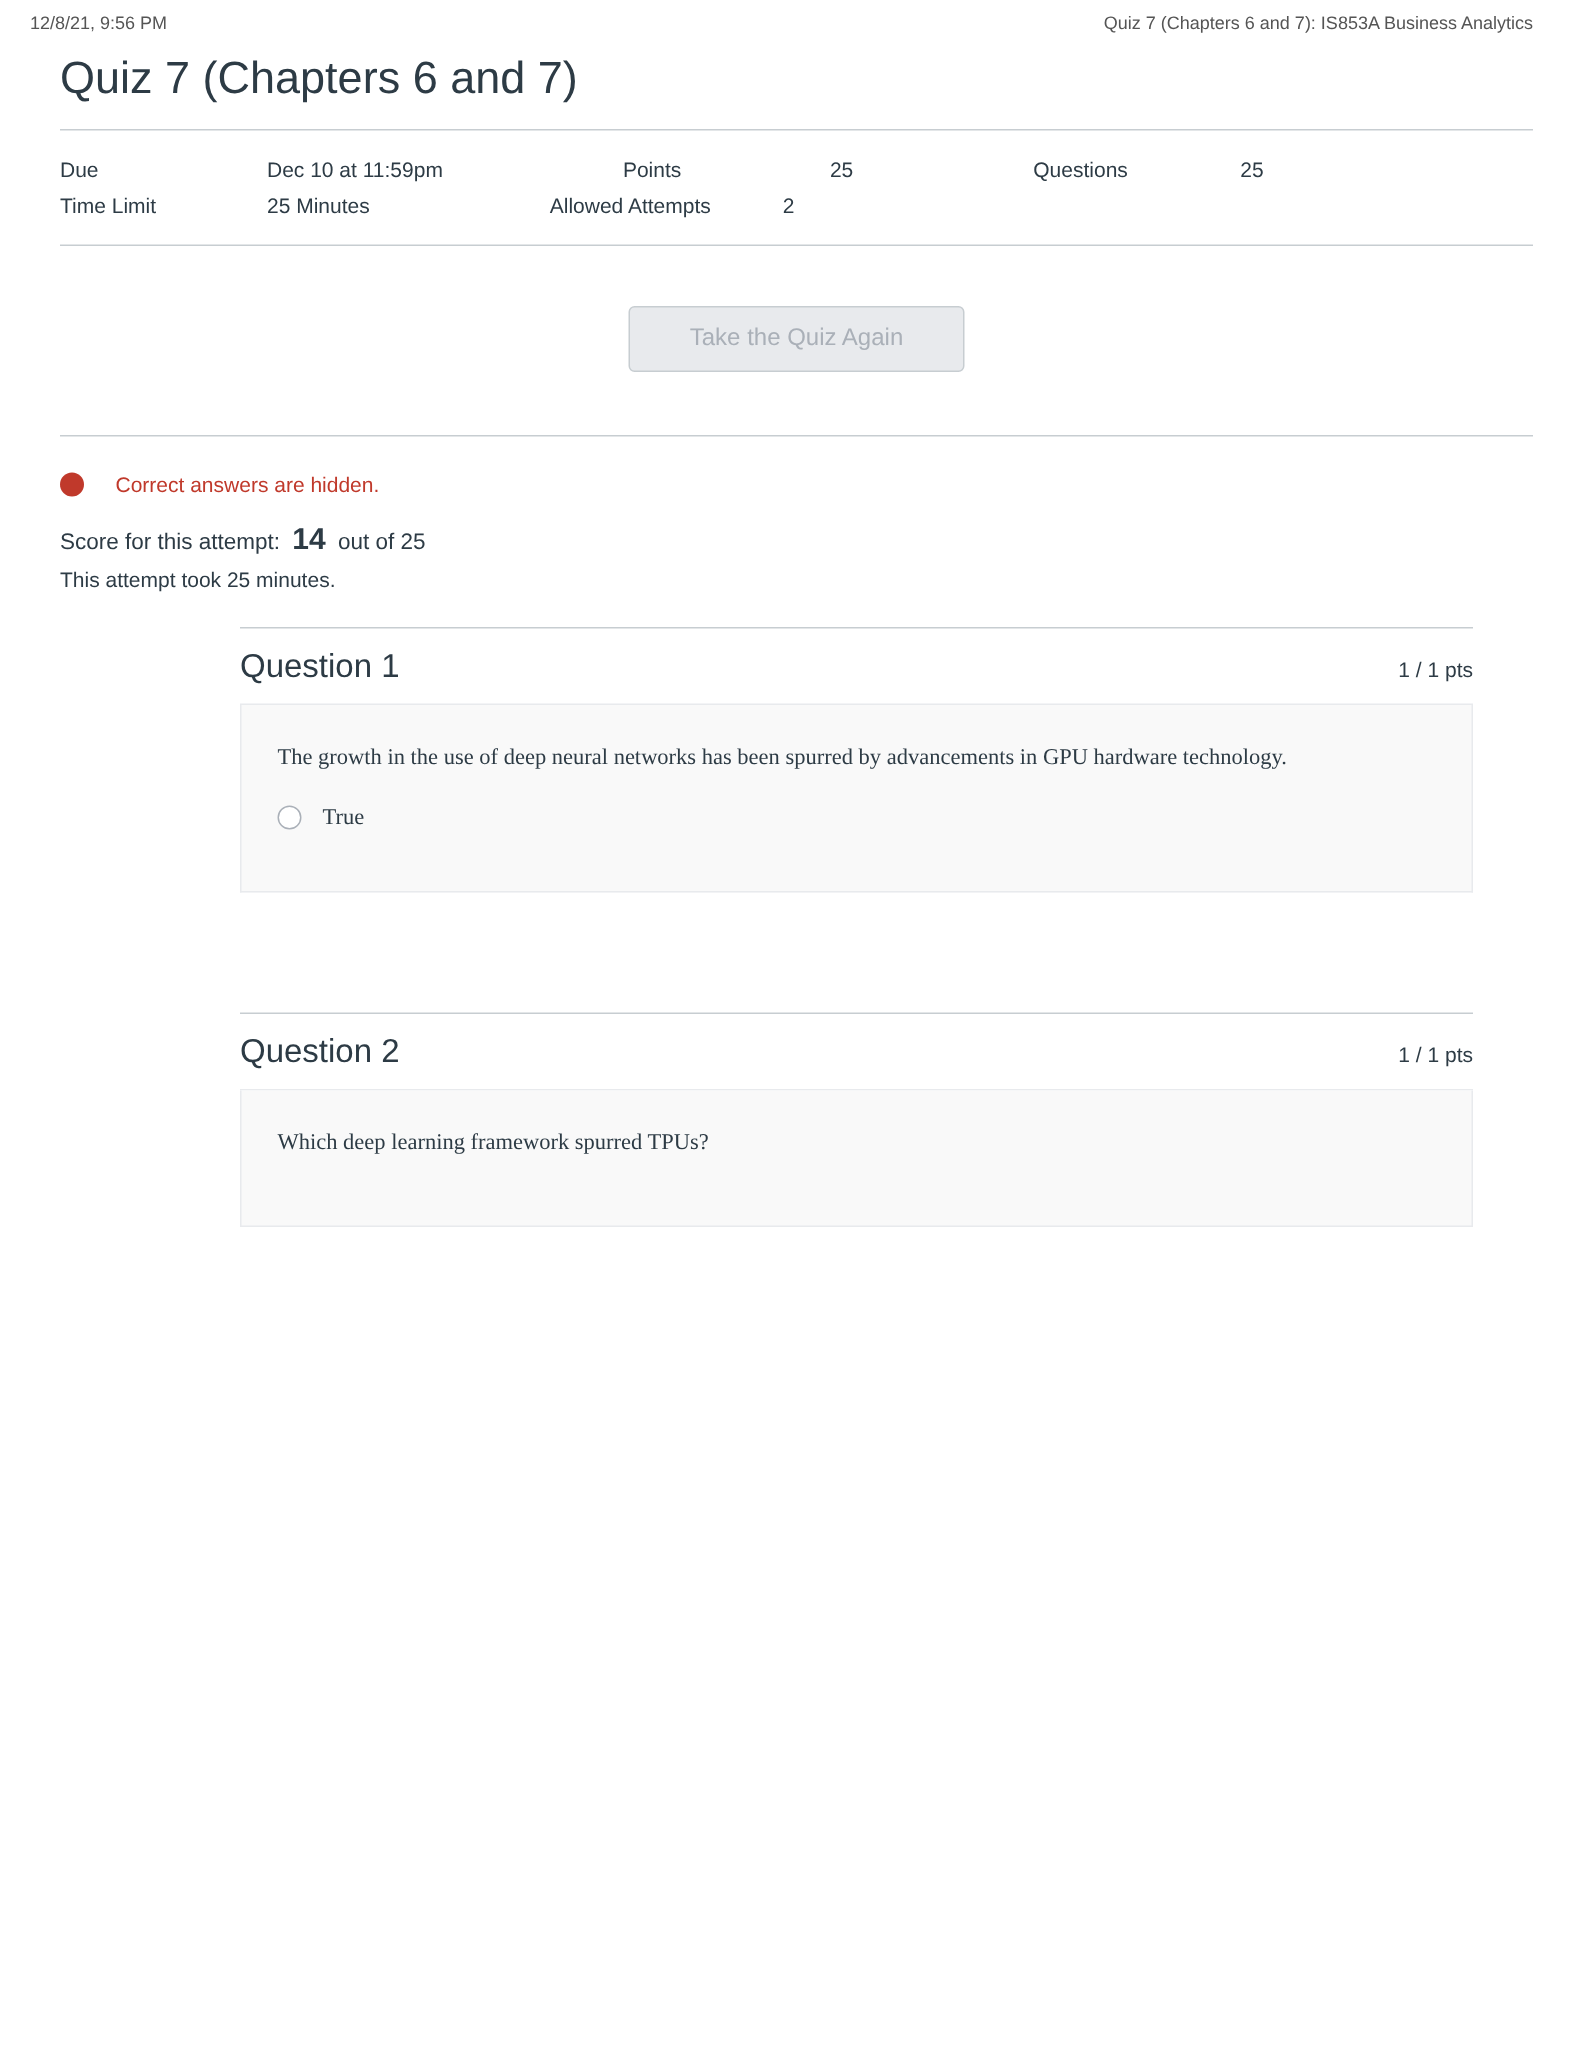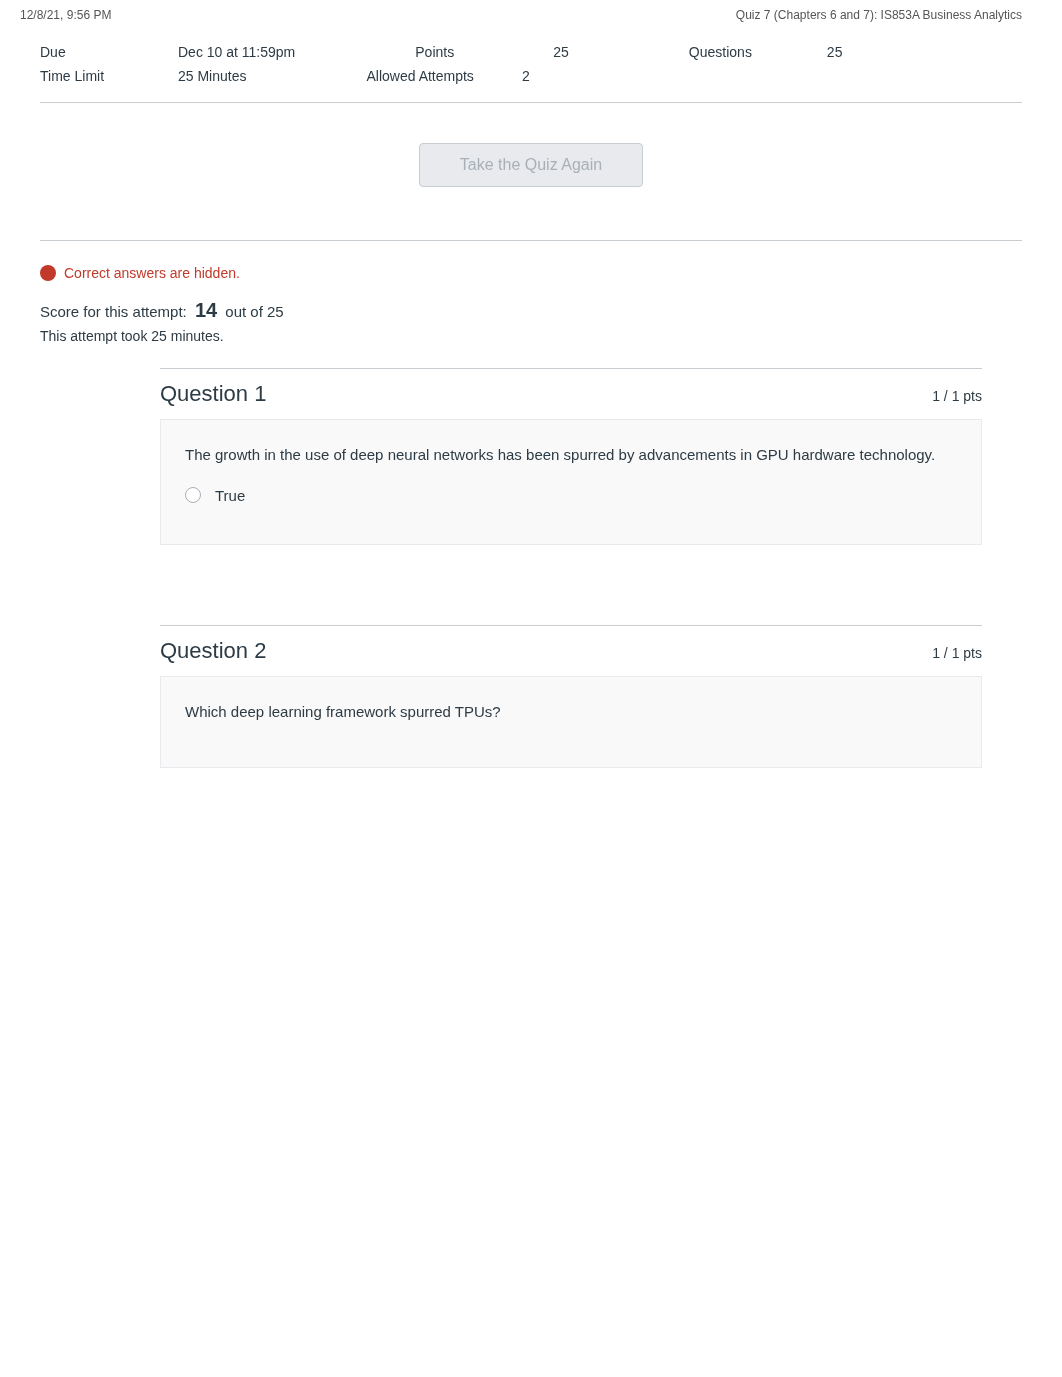--- a/index.html
+++ b/index.html
@@ -62,21 +62,21 @@
       gap: 40px;
     }
 
     .meta-pair .meta-label {
       margin-right: 8px;
     }
 
     .take-quiz-section {
       display: flex;
       justify-content: center;
-      padding: 40px 0 53px 0;
+      padding: 40px 0 42px 0;
       border-bottom: 1px solid #c7cdd1;
     }
 
     .take-quiz-btn {
       background: #e8eaed;
       color: #aab0b8;
       border: 1px solid #c7cdd1;
       border-radius: 4px;
       padding: 12px 40px;
       font-size: 16px;
@@ -87,20 +87,21 @@
     .attempt-info-section {
       padding: 24px 0 0 0;
     }
 
     .correct-answers-notice {
       display: flex;
       align-items: center;
       color: #c0392b;
       font-size: 14px;
       margin-bottom: 18px;
+      gap: 13px;
     }
 
     .notice-icon {
       display: inline-block;
       width: 16px;
       height: 16px;
       background: #c0392b;
       border-radius: 50%;
       margin-right: 8px;
       flex-shrink: 0;
@@ -154,20 +155,21 @@
     .question-pts {
       font-size: 14px;
       color: #2d3b45;
     }
 
     .question-body {
       background: #f9f9f9;
       border: 1px solid #e8eaed;
       border-top: none;
       padding: 24px 36px 24px 24px;
+      font-family: Liberation Serif, serif;
     }
 
     .question-text {
       font-size: 15px;
       color: #2d3b45;
       line-height: 1.5;
       margin-bottom: 20px;
     }
 
     .answer-option {
@@ -202,20 +204,21 @@
 </head>
 <body>
 
 <div class="top-bar">
   <span>12/8/21, 9:56 PM</span>
   <span>Quiz 7 (Chapters 6 and 7): IS853A Business Analytics</span>
 </div>
 
 <div class="page-container">
 
+  <h1 class="quiz-title">Quiz 7 (Chapters 6 and 7)</h1>
 
   <div class="quiz-meta">
     <div class="meta-row-group">
       <div class="meta-pair">
         <span class="meta-label">Due</span>
         <span class="meta-value">Dec 10 at 11:59pm</span>
       </div>
       <div class="meta-pair">
         <span class="meta-label">Points</span>
         <span class="meta-value">25</span>

